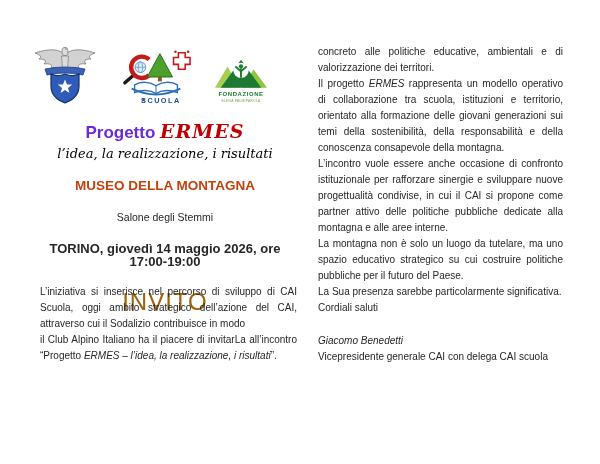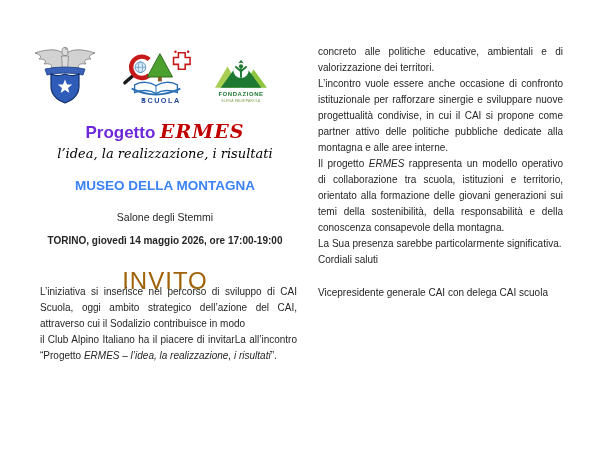--- a/index.html
+++ b/index.html
@@ -16,23 +16,23 @@
   .logo-fond    { margin-top:3px; }
 
   .title { margin-top:13px; line-height:24px; white-space:nowrap; }
   .title .t-prefix { font-size:17px; font-weight:600; color:#6d28d9; }
   .title .t-ermes  { font-family:"DejaVu Serif", serif; font-style:italic; font-weight:700;
                      font-size:19px; color:#c00000; letter-spacing:1px; }
   .subtitle { font-family:"DejaVu Serif", serif; font-style:italic; font-size:13px;
               color:#000000; line-height:16px; margin-top:1px; white-space:nowrap; }
 
   .venue { margin-top:15px; }
-  .venue-name { font-size:13.5px; font-weight:700; color:#3b82f6; line-height:17px; }
+  .venue-name { font-size:13.5px; font-weight:700; color:#c2410c; line-height:17px; }
   .venue-room { font-size:10.5px; line-height:13px; margin-top:17px; }
-  .venue-date { font-size:10px; font-weight:600; line-height:13px; margin-top:10px; }
+  .venue-date { font-size:13px; font-weight:600; line-height:13px; margin-top:18px; }
 
   .invito { margin-top:21px; font-size:24px; letter-spacing:1px; color:#a16207; line-height:26px; }
 
   
   .left-body  { position:absolute; left:40px;  top:284px; width:257px; }
   .right-col  { position:absolute; left:318px; top:44px;  width:245px; }
   .body-text p { margin:0; font-size:10px; line-height:16px; text-align:justify; }
   .seg-italic { font-style:italic; }
   .closing { text-align:left; }
   .signature { margin-top:17px; }
@@ -109,23 +109,25 @@
     <div class="invito">INVITO</div>
   </div>
 
   <div class="left-body body-text">
     <p>L’iniziativa si inserisce nel percorso di sviluppo di CAI Scuola, oggi ambito strategico dell’azione del CAI, attraverso cui il Sodalizio contribuisce in modo</p>
     <p><span>il Club Alpino Italiano ha il piacere di invitarLa all’incontro “Progetto </span><span class="seg-italic">ERMES – l’idea, la realizzazione, i risultati</span><span>”.</span></p>
   </div>
 
   <div class="right-col body-text">
     <p>concreto alle politiche educative, ambientali e di valorizzazione dei territori.</p>
+    <p><span>Il progetto </span><span class="seg-italic">ERMES</span><span> rappresenta un modello operativo di collaborazione tra scuola, istituzioni e territorio, orientato alla formazione delle giovani generazioni sui temi della sostenibilità, della responsabilità e della conoscenza consapevole della montagna.</span></p>
     <p>L’incontro vuole essere anche occasione di confronto istituzionale per rafforzare sinergie e sviluppare nuove progettualità condivise, in cui il CAI si propone come partner attivo delle politiche pubbliche dedicate alla montagna e alle aree interne.</p>
-    <p><span>Il progetto </span><span class="seg-italic">ERMES</span><span> rappresenta un modello operativo di collaborazione tra scuola, istituzioni e territorio, orientato alla formazione delle giovani generazioni sui temi della sostenibilità, della responsabilità e della conoscenza consapevole della montagna.</span></p>
+    <p>La montagna non è solo un luogo da tutelare, ma uno spazio educativo strategico su cui costruire politiche pubbliche per il futuro del Paese.</p>
     <p>La Sua presenza sarebbe particolarmente significativa.</p>
     <p class="closing">Cordiali saluti</p>
 
     <div class="signature">
+      <p class="sig-name">Giacomo Benedetti</p>
       <p class="sig-role">Vicepresidente generale CAI con delega CAI scuola</p>
     </div>
   </div>
 
 </div>
 
 </body></html>

